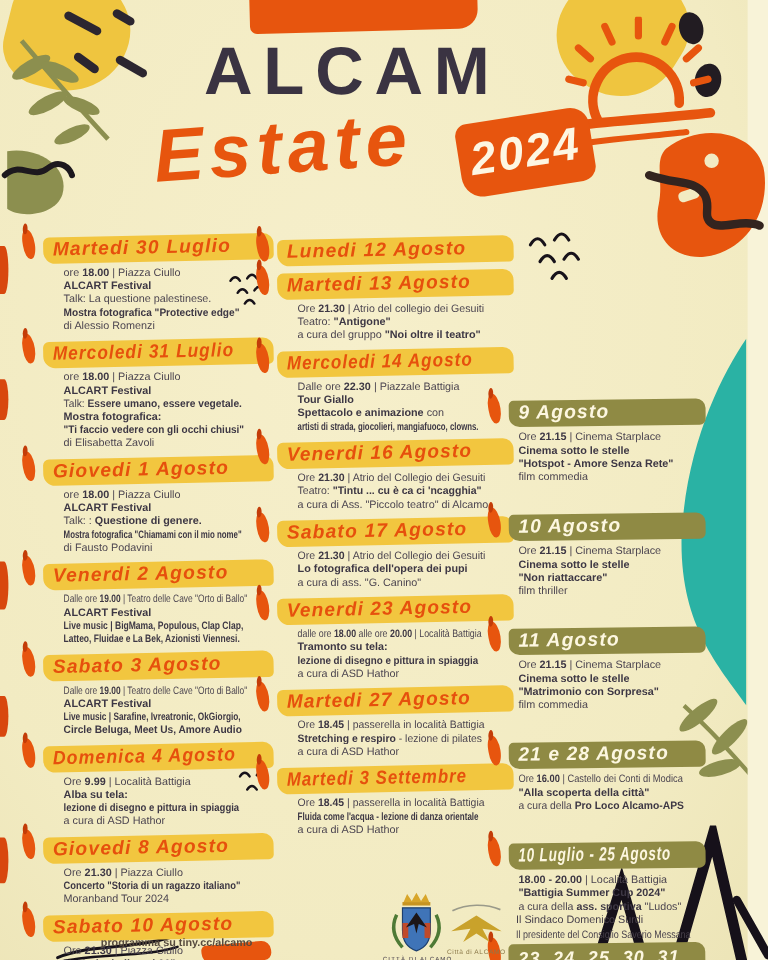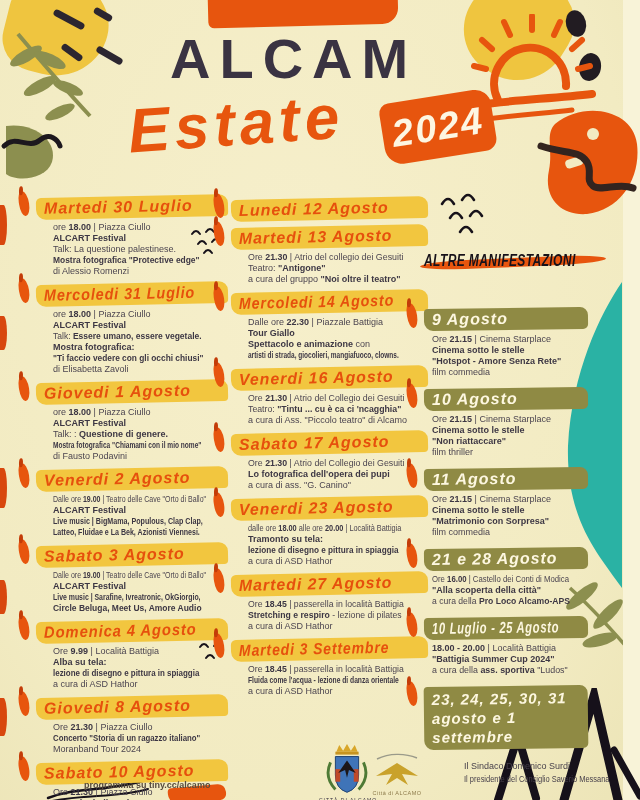--- a/index.html
+++ b/index.html
@@ -42,21 +42,21 @@
     transform:rotate(-9deg);border-radius:10px 16px 12px 18px;display:flex;align-items:center;
     justify-content:center;z-index:6;}
   .badge span{color:#fdf6e2;font-size:38px;font-weight:bold;font-style:italic;letter-spacing:2px;}
 
   
   .col{position:absolute;z-index:5;}
   #col1{left:36px;top:196px;width:192px;}
   #col2{left:231px;top:198px;width:197px;}
   #col3{left:424px;top:308px;width:164px;}
   .event{position:relative;margin-bottom:6px;}
-  #col3 .event{margin-bottom:10px;}
+  #col3 .event{margin-bottom:10px;margin-top:25px;}
   .banner{position:relative;height:22px;display:flex;align-items:center;padding:0 8px;
     margin-bottom:4px;transform:rotate(-1.2deg);}
   .banner.yellow{background:#f2c63f;border-radius:5px 9px 4px 10px;}
   .banner.olive{background:#8f8a44;border-radius:4px 8px 5px 9px;transform:rotate(-0.7deg);}
   .banner.wrap{height:auto;padding:3px 8px;}
   .date-text{display:inline-block;white-space:nowrap;font-style:italic;font-weight:bold;
     font-size:16px;letter-spacing:1px;transform-origin:0 50%;}
   .banner.wrap .date-text{white-space:normal;line-height:19px;font-size:15px;}
   .banner.yellow .date-text{color:#e6500d;}
   .banner.olive .date-text{color:#fdf7e0;}
@@ -73,21 +73,21 @@
   
   .altre{position:absolute;left:424px;top:252px;width:168px;z-index:5;}
   .altre .brush{position:absolute;left:-4px;right:-14px;bottom:3px;height:9px;background:#e7550e;
     border-radius:50% 60% 50% 60%/100% 100% 100% 100%;transform:rotate(-2.5deg);}
   .altre .txt{position:relative;display:inline-block;white-space:nowrap;font-weight:bold;
     font-size:16px;font-style:italic;color:#17121a;letter-spacing:0.5px;transform-origin:0 50%;}
 
   
   .programma{position:absolute;left:84px;top:780px;width:152px;font-size:9px;font-weight:bold;
     color:#564a3d;z-index:5;}
-  .officials{position:absolute;left:430px;top:760px;width:162px;z-index:5;margin-left:34px;}
+  .officials{position:absolute;left:430px;top:760px;width:162px;z-index:5;}
   .officials .line{height:13px;line-height:13px;font-size:9px;color:#463f4a;}
   .crest{position:absolute;left:317px;top:743px;z-index:5;}
   .crest-caption{position:absolute;left:312px;top:797px;width:72px;text-align:center;
     font-size:5px;letter-spacing:1px;color:#3a3342;z-index:5;}
   .eagle{position:absolute;left:371px;top:751px;z-index:5;}
 </style>
 </head>
 <body>
 
 <div class="poster">
@@ -373,24 +373,20 @@
         <div class="banner yellow">
           <span class="date-text" style="transform: scaleX(0.874);">Martedi 3 Settembre</span>
         </div>
         <div class="body">
           <div class="line"><span class="ln-in" style="transform: scaleX(0.968);"><span>Ore </span><span class="b">18.45</span><span> | passerella in località Battigia</span></span></div>
           <div class="line"><span class="ln-in" style="transform: scaleX(0.744);"><span class="b">Fluida come l'acqua - lezione di danza orientale</span></span></div>
           <div class="line"><span class="ln-in"><span>a cura di ASD Hathor</span></span></div>
         </div>
       </div>
     </div>
-  <div class="altre">
-    <div class="brush"></div>
-    <span class="txt" style="transform: scaleX(0.753);">ALTRE MANIFESTAZIONI</span>
-  </div>
   <div class="col" id="col3">
       <div class="event">
         <span class="flame"></span>
         <div class="banner olive">
           <span class="date-text">9 Agosto</span>
         </div>
         <div class="body">
           <div class="line"><span class="ln-in"><span>Ore </span><span class="b">21.15</span><span> | Cinema Starplace</span></span></div>
           <div class="line"><span class="ln-in"><span class="b">Cinema sotto le stelle</span></span></div>
           <div class="line"><span class="ln-in"><span class="b">"Hotspot - Amore Senza Rete"</span></span></div>

